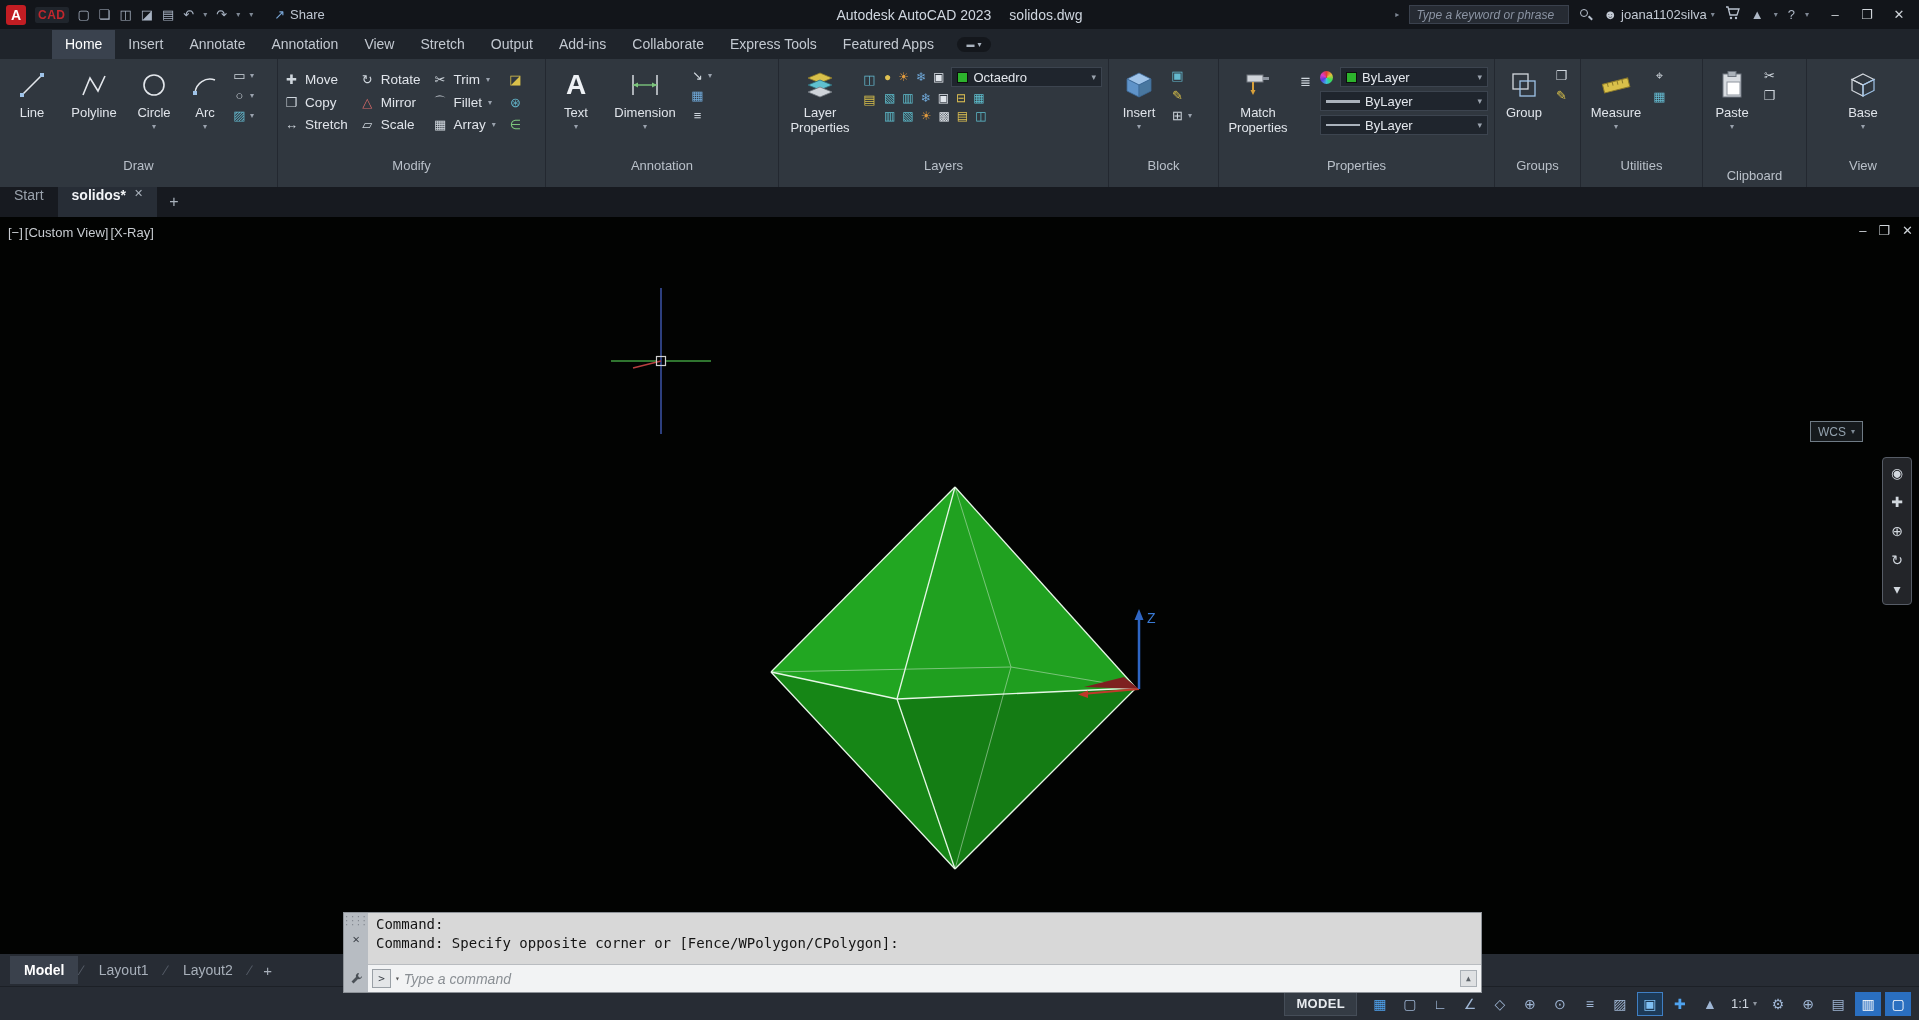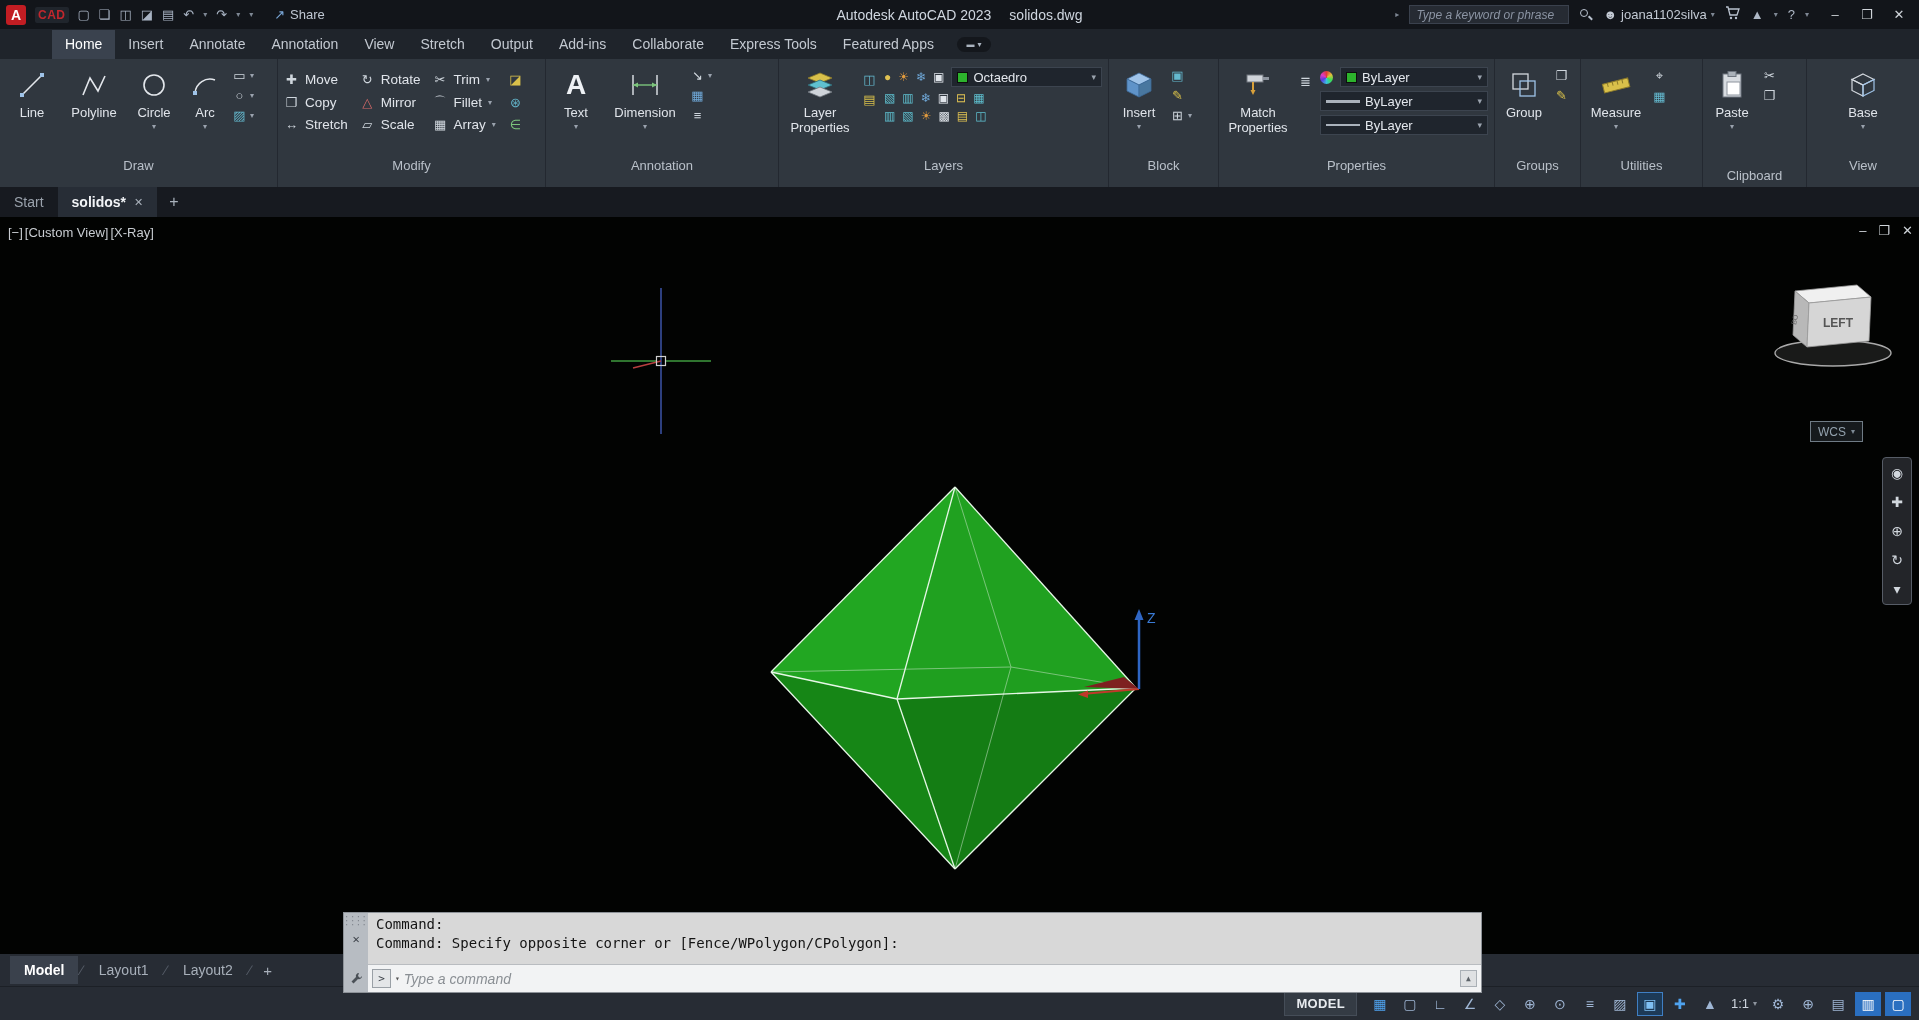--- a/index.html
+++ b/index.html
@@ -63,21 +63,21 @@
   .dd .ddarrow { margin-left:auto; font-size:9px; color:#9aa2ad; }
   .lwline { width:34px; height:3px; background:#aab2bc; }
   .laygrid { display:flex; flex-direction:column; gap:4px; padding-top:3px; }
   .layrow { display:flex; align-items:center; gap:7px; font-size:12px; }
   .lic { font-size:12px; color:#c9cfd7; }
   .lic.yel{color:#e0c252;} .lic.org{color:#e09a3e;} .lic.blu{color:#6fa8d8;} .lic.cynn{color:#5fc0d0;} .lic.wht{color:#dfe4ea;}
 
   
   .filetabs { position:absolute; left:0; top:187px; width:1919px; height:30px; background:#171a20;
     display:flex; align-items:stretch; color:#9aa2ac; font-size:14px; }
-  .ftab { display:flex; align-items:center; gap:8px; padding:0 14px; }
+  .ftab { display:flex; align-items:flex-start; gap:8px; padding:0 14px; }
   .ftab.active { background:#272d36; color:#f2f4f7; font-weight:bold; }
   .ftab .fclose { font-size:11px; color:#aab2bc; font-weight:normal; }
   .ftab-plus { display:flex; align-items:center; padding:0 12px; color:#aab2bc; font-size:16px; }
 
   
   .viewport { position:absolute; left:0; top:217px; width:1919px; height:737px; background:#020302; overflow:hidden; }
   .vp-label { position:absolute; left:8px; top:8px; color:#c8ccd1; font-size:13px; display:flex; gap:2px; }
   .vp-winbtns { position:absolute; right:6px; top:6px; display:flex; gap:12px; color:#cfd4d9; font-size:13px; }
   .viewcube { position:absolute; right:14px; top:52px; width:140px; height:108px; }
   .wcsbox { position:absolute; right:56px; top:204px; height:21px; padding:0 7px; border:1px solid #6f7b85;
@@ -672,30 +672,20 @@
       <g>
         <polygon points="1139,472 1084,470 1124,460" fill="#7e2020"></polygon>
         <line x1="1139" y1="472" x2="1082" y2="477" stroke="#c0392b" stroke-width="2"></line>
         <polygon points="1078,477.5 1088,473.5 1088,481" fill="#c0392b"></polygon>
         <line x1="1139" y1="472" x2="1139" y2="400" stroke="#2f66c4" stroke-width="2.5"></line>
         <polygon points="1139,392 1134.5,403 1143.5,403" fill="#2f66c4"></polygon>
         <text x="1147" y="406" fill="#3a7bd5" font-size="14" font-family="Liberation Sans, sans-serif">Z</text>
       </g>
     </svg>
 
-    <div class="viewcube">
-      <svg width="140" height="108" viewBox="0 0 140 108">
-        <ellipse cx="68" cy="84" rx="58" ry="13" fill="rgba(200,200,200,0.12)" stroke="#a9a9a9" stroke-width="1.4"></ellipse>
-        <polygon points="30,22 92,16 106,28 44,34" fill="#f0f0f0" stroke="#9a9a9a" stroke-width="0.8"></polygon>
-        <polygon points="30,22 44,34 42,78 28,66" fill="#b8b8b8" stroke="#9a9a9a" stroke-width="0.8"></polygon>
-        <polygon points="44,34 106,28 104,72 42,78" fill="#d6d6d6" stroke="#9a9a9a" stroke-width="0.8"></polygon>
-        <text x="73" y="58" text-anchor="middle" font-size="12" font-weight="bold" fill="#555" font-family="Liberation Sans, sans-serif">LEFT</text>
-        <text x="31" y="56" font-size="7" fill="#666" font-family="Liberation Sans, sans-serif" transform="rotate(-78 31 56)">BO</text>
-      </svg>
-    </div>
 
     <div class="wcsbox">
       <span>WCS</span>
       <span style="font-size:8px;color:#7d8a95">▾</span>
     </div>
 
     <div class="navbar">
       <span>◉</span>
       <span>✚</span>
       <span>⊕</span>

